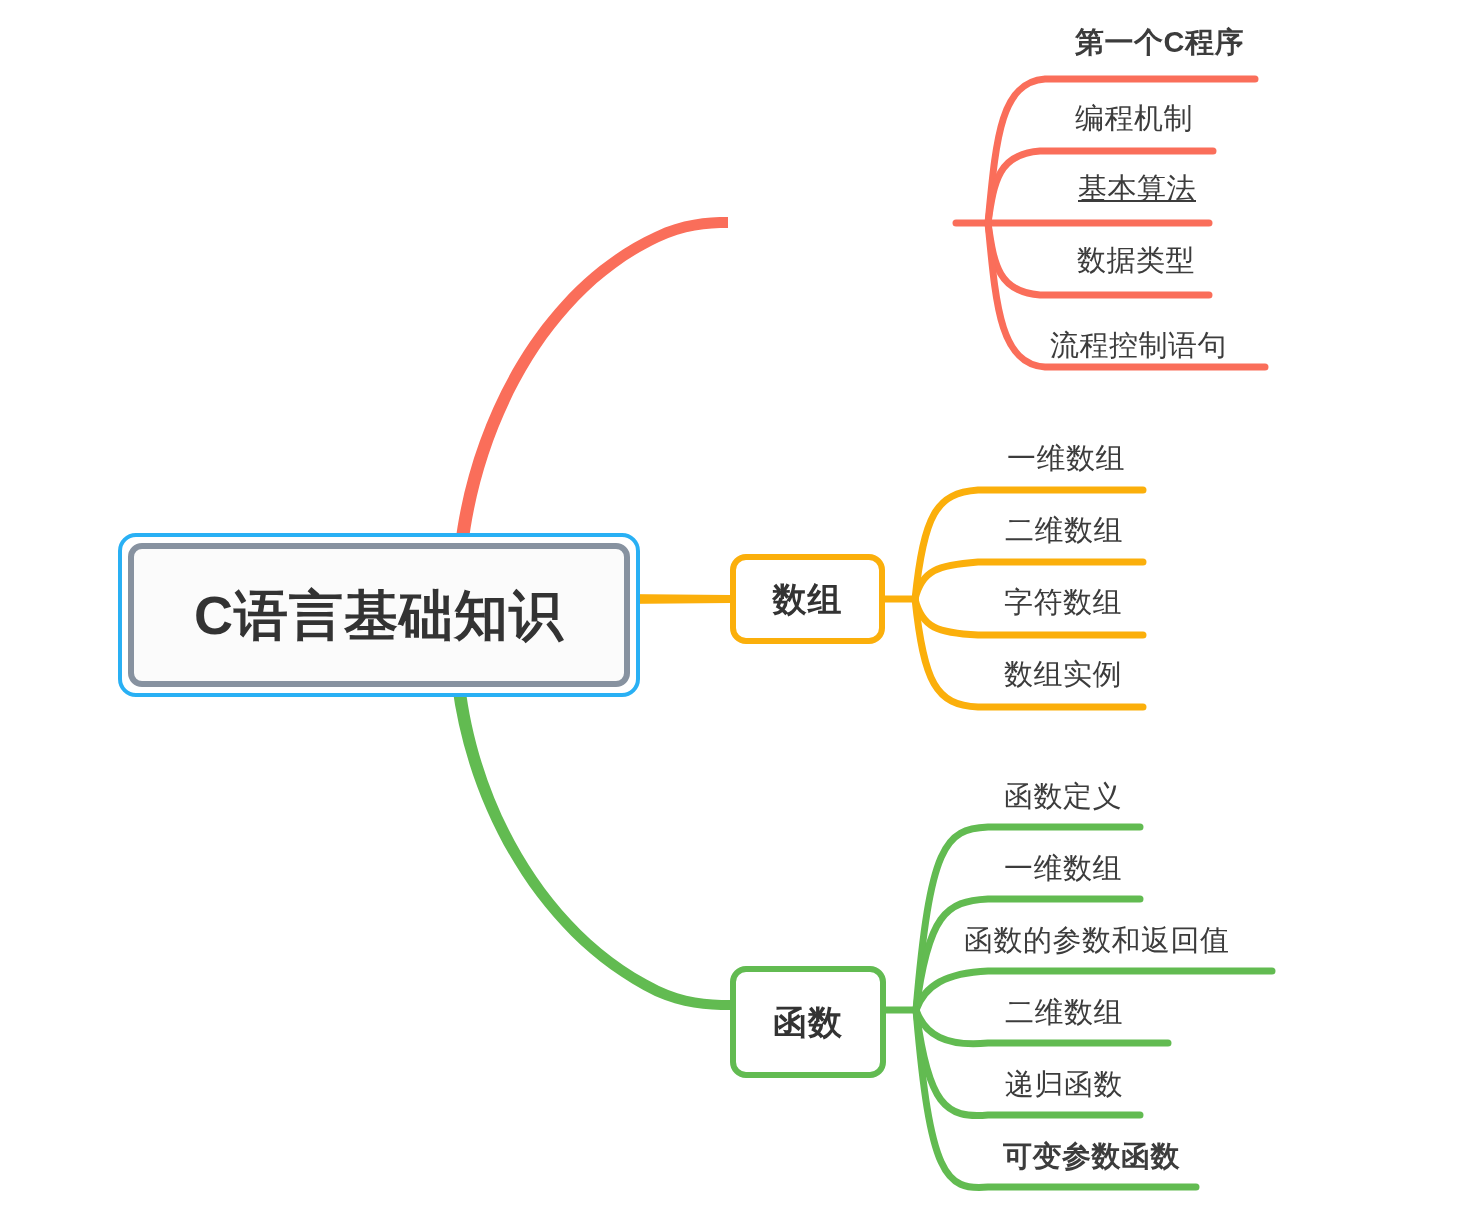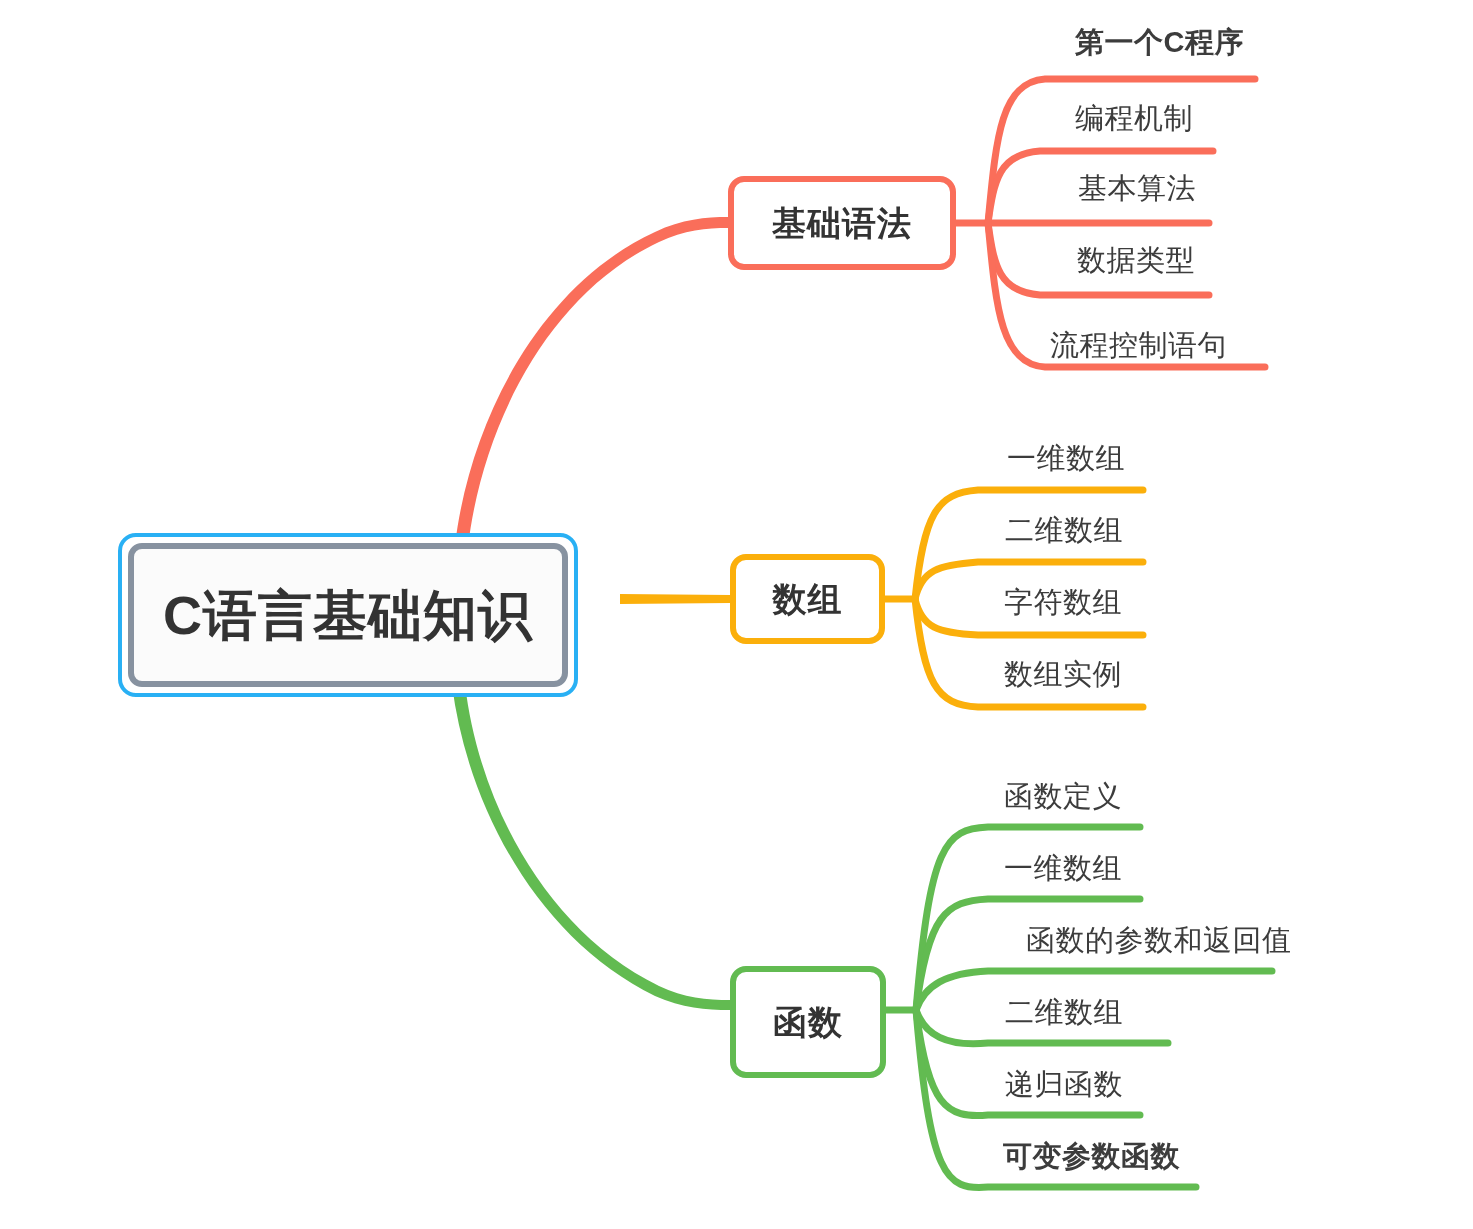--- a/index.html
+++ b/index.html
@@ -23,21 +23,21 @@
     left: 0;
     top: 0;
     width: 1473px;
     height: 1229px;
   }
   
   #root-node-wrap {
     position: absolute;
     left: 118px;
     top: 533px;
-    width: 460px;
+    width: 522px;
     height: 164px;
     box-sizing: border-box;
     border: 4px solid #29b0f4;
     border-radius: 18px;
     background: #ffffff;
   }
   #root-node {
     position: absolute;
     left: 6px;
     top: 6px;
@@ -154,41 +154,38 @@
       <path fill="none" stroke="#62bb51" stroke-width="7" stroke-linecap="round" d="M 916 1010 C 930 1175, 945 1191, 988 1187 L 1196 1187"></path>
     </g>
   </svg>
 
   <div id="root-node-wrap">
     <div id="root-node">
       <span id="root-label">C语言基础知识</span>
     </div>
   </div>
 
-  <div class="branch-node" id="branch-node-0">
-    <span class="branch-label">基础语法</span>
-  </div>
   <div class="branch-node" id="branch-node-1">
     <span class="branch-label">数组</span>
   </div>
   <div class="branch-node" id="branch-node-2">
     <span class="branch-label">函数</span>
   </div>
 
   <span class="leaf-label" style="left:1075px; top:28px;font-weight:bold;">第一个C程序</span>
   <span class="leaf-label" style="left:1075px; top:104px;">编程机制</span>
-  <span class="leaf-label" style="left:1078px; top:174px;">基本算法</span>
+  <span class="leaf-label" style="left:1078px; top:174px;text-decoration:underline;">基本算法</span>
   <span class="leaf-label" style="left:1077px; top:246px;">数据类型</span>
   <span class="leaf-label" style="left:1050px; top:318px;margin-top:13px;">流程控制语句</span>
 
   <span class="leaf-label" style="left:1007px; top:444px;">一维数组</span>
   <span class="leaf-label" style="left:1005px; top:516px;">二维数组</span>
   <span class="leaf-label" style="left:1004px; top:588px;">字符数组</span>
   <span class="leaf-label" style="left:1004px; top:660px;">数组实例</span>
 
   <span class="leaf-label" style="left:1004px; top:782px;">函数定义</span>
   <span class="leaf-label" style="left:1004px; top:854px;">一维数组</span>
-  <span class="leaf-label" style="left:1026px; top:926px;text-align:right;">函数的参数和返回值</span>
+  <span class="leaf-label" style="left:964px; top:926px;text-align:right;">函数的参数和返回值</span>
   <span class="leaf-label" style="left:1005px; top:998px;">二维数组</span>
   <span class="leaf-label" style="left:1005px; top:1070px;">递归函数</span>
   <span class="leaf-label" style="left:1003px; top:1142px;font-weight:bold;">可变参数函数</span>
 
 </div>
 
 </body></html>

